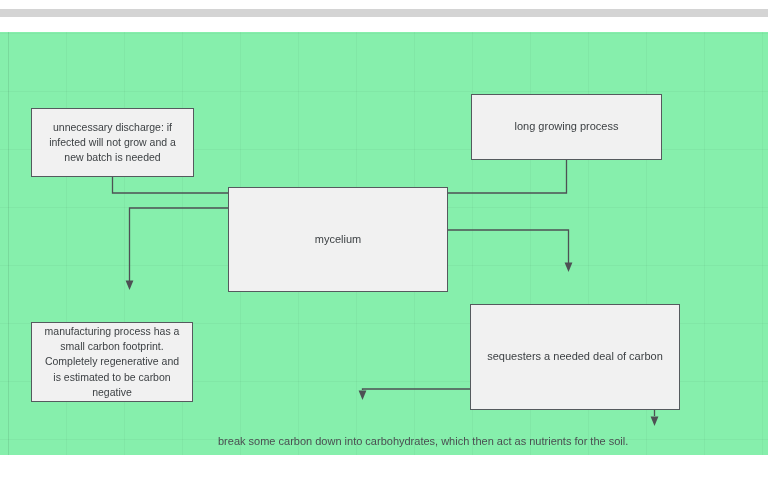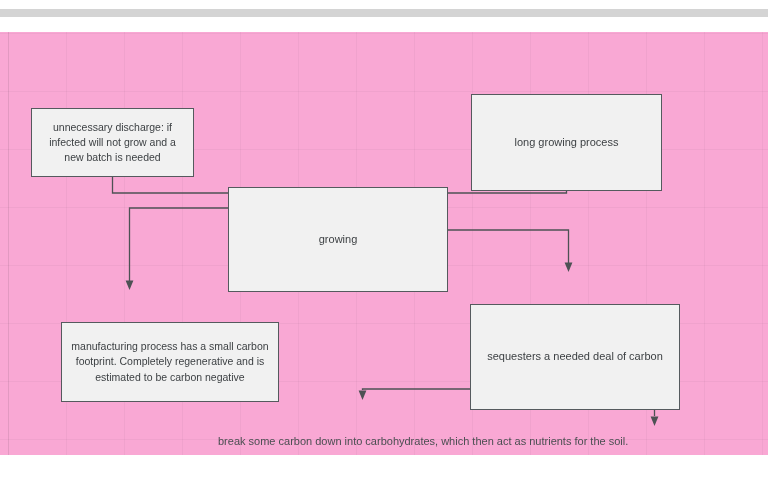--- a/index.html
+++ b/index.html
@@ -33,21 +33,21 @@
     left: 0; top: 0;
     width: 768px; height: 9px;
     background: #ffffff;
   }
 
   
   #canvas {
     position: absolute;
     left: 0; top: 32px;
     width: 768px; height: 423px;
-    background: #f9a8d4;
+    background: #86efac;
     overflow: hidden;
   }
   #grid {
     position: absolute;
     left: 0; top: 0;
     width: 768px; height: 423px;
     background-image:
       linear-gradient(to right, rgba(0,0,0,0.035) 1px, transparent 1px),
       linear-gradient(to bottom, rgba(0,0,0,0.035) 1px, transparent 1px);
     background-size: 58px 58px;
@@ -86,28 +86,27 @@
     width: 163px; height: 69px;
     font-size: 10.5px;
   }
   #node-mycelium {
     left: 228px; top: 155px;
     width: 220px; height: 105px;
     font-size: 11px;
   }
   #node-growing {
     left: 471px; top: 62px;
-    width: 191px; height: 97px;
+    width: 191px; height: 66px;
     font-size: 11px;
   }
   #node-manufacturing {
     left: 31px; top: 290px;
-    width: 218px; height: 80px;
+    width: 162px; height: 80px;
     font-size: 10.5px;
-    margin-left: 30px;
   }
   #node-sequesters {
     left: 470px; top: 272px;
     width: 210px; height: 106px;
     font-size: 11px;
   }
 
   
   .caption {
     position: absolute;
@@ -174,21 +173,21 @@
 
       <g>
         <path d="M 617 346 L 617 367 L 654.5 367 L 654.5 384"></path>
         <polygon points="654.5,394 650.6,384.5 658.4,384.5"></polygon>
       </g>
 
     </svg>
 
     <div class="node" id="node-discharge">unnecessary discharge: if infected will not grow and a new batch is needed</div>
 
-    <div class="node" id="node-mycelium">growing</div>
+    <div class="node" id="node-mycelium">mycelium</div>
 
     <div class="node" id="node-growing">long growing process</div>
 
     <div class="node" id="node-manufacturing">manufacturing process has a small carbon footprint. Completely regenerative and is estimated to be carbon negative</div>
 
     <div class="node" id="node-sequesters">sequesters a needed deal of carbon</div>
 
     <div class="caption" id="caption-carbohydrates">break some carbon down into carbohydrates, which then act as nutrients for the soil.</div>
 
   </div>

